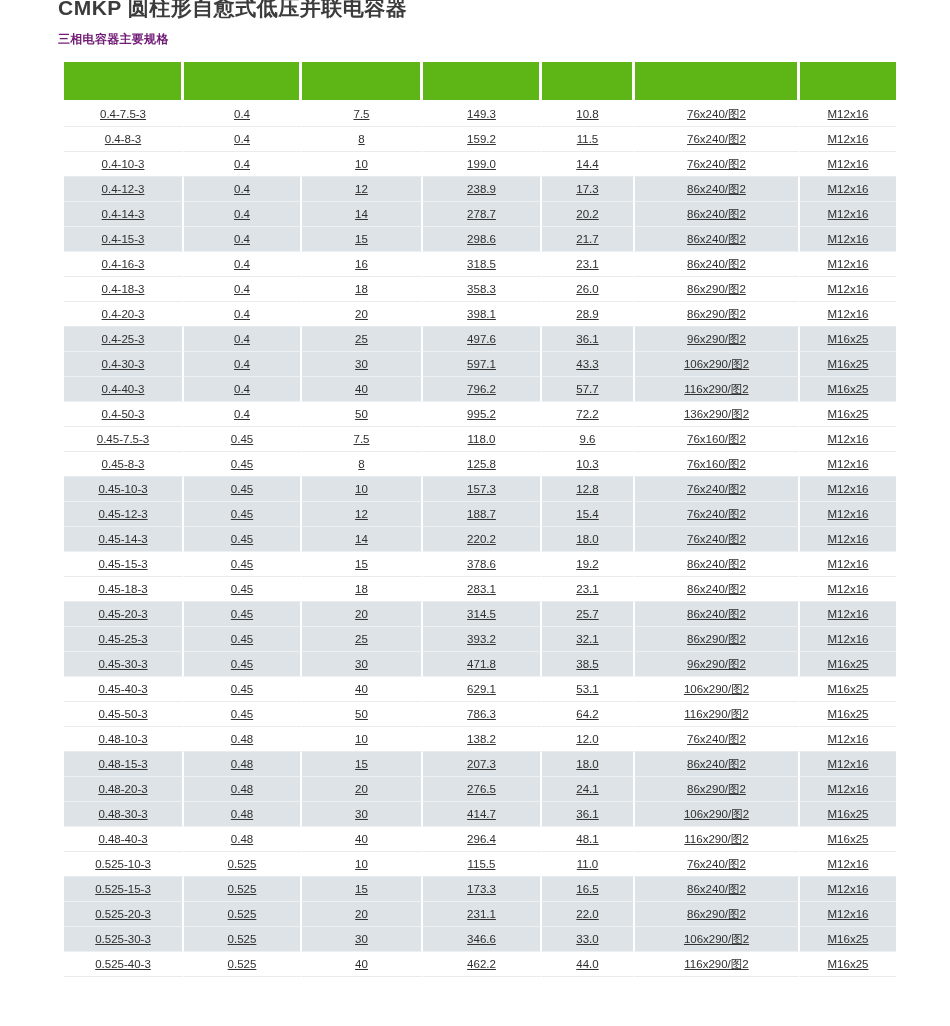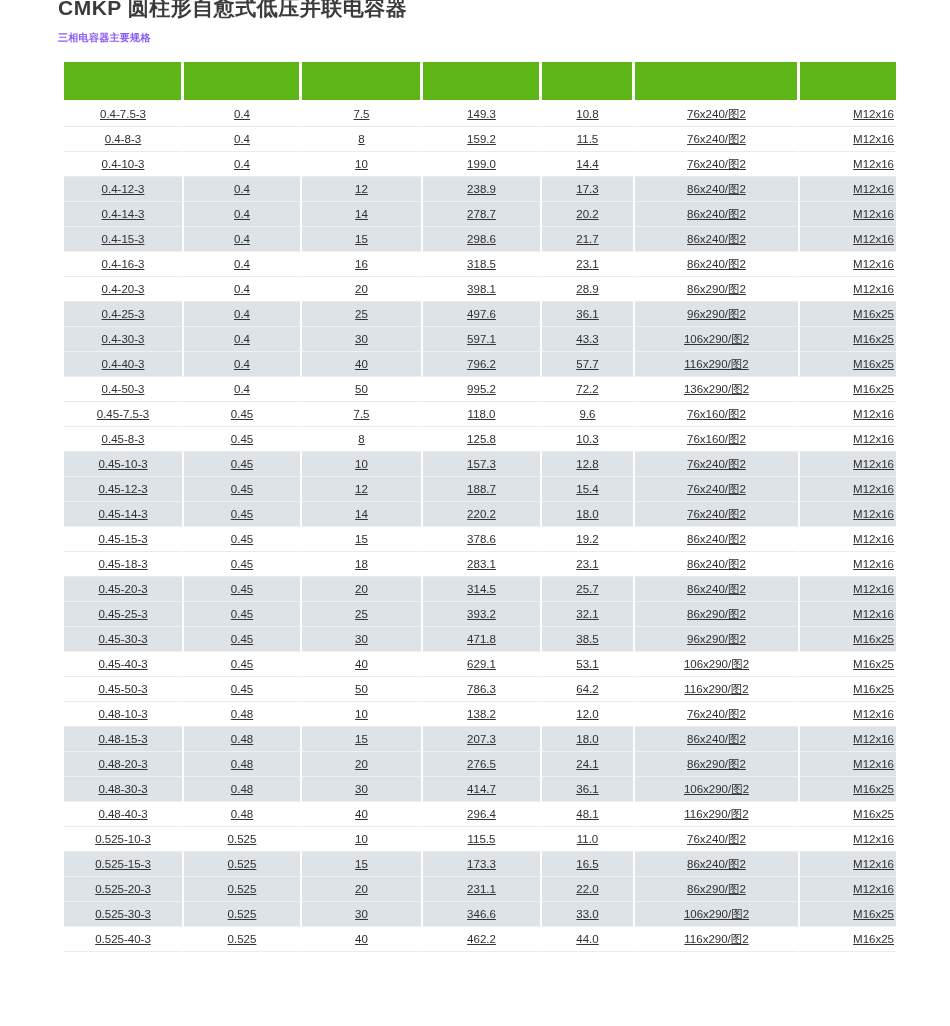--- a/index.html
+++ b/index.html
@@ -28,23 +28,23 @@
     letter-spacing: 0.5px;
     white-space: nowrap;
     line-height: 26px;
   }
 
   
   .sub-heading {
     position: absolute;
     left: 58px;
     top: 31px;
-    font-size: 10px;
+    font-size: 12px;
     font-weight: 700;
-    color: #8b5cf6;
+    color: #701a75;
     letter-spacing: 0.3px;
     white-space: nowrap;
   }
 
   
   .spec-table-wrap {
     position: absolute;
     left: 64px;
     top: 62px;
     width: 832px;
@@ -89,21 +89,20 @@
     font-size: 11.5px;
     color: #2f2f2f;
     border-right: 2px solid #ffffff;
     border-bottom: 1px solid #eceff1;
     box-sizing: border-box;
     white-space: nowrap;
     overflow: hidden;
   }
   table.spec-table tbody td:last-child {
     border-right: none;
-    text-align: right;
   }
   tbody tr.shaded td {
     background: #dde3e7;
     border-bottom-color: #eef1f3;
   }
   tbody tr.plain td {
     background: #ffffff;
     border-bottom-color: #e9ecee;
   }
 
@@ -217,20 +216,29 @@
         <tr class="plain">
           <td>0.4-16-3</td>
           <td>0.4</td>
           <td>16</td>
           <td>318.5</td>
           <td>23.1</td>
           <td>86x240/图2</td>
           <td>M12x16</td>
         </tr>
         <tr class="plain">
+          <td>0.4-18-3</td>
+          <td>0.4</td>
+          <td>18</td>
+          <td>358.3</td>
+          <td>26.0</td>
+          <td>86x290/图2</td>
+          <td>M12x16</td>
+        </tr>
+        <tr class="plain">
           <td>0.4-20-3</td>
           <td>0.4</td>
           <td>20</td>
           <td>398.1</td>
           <td>28.9</td>
           <td>86x290/图2</td>
           <td>M12x16</td>
         </tr>
         <tr class="shaded">
           <td>0.4-25-3</td>

